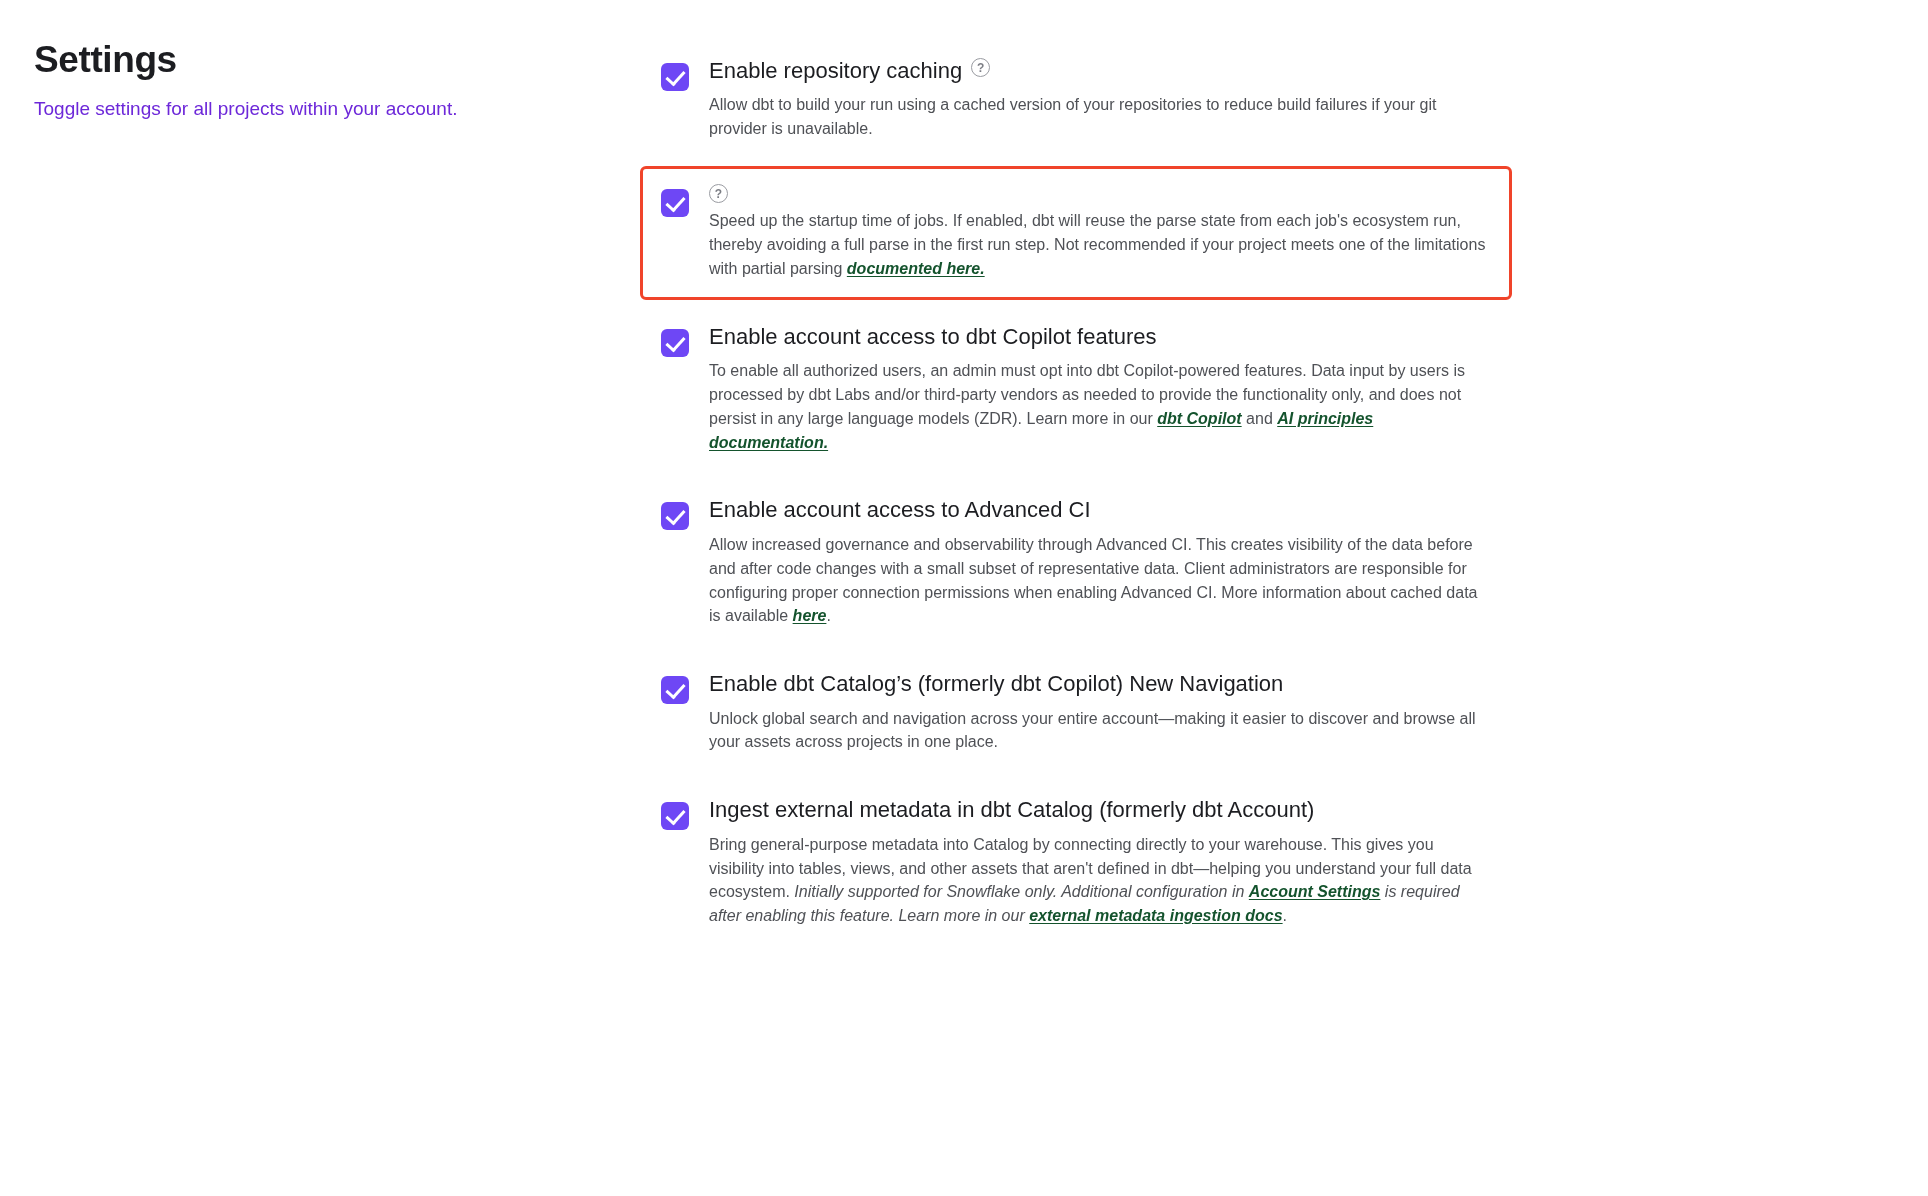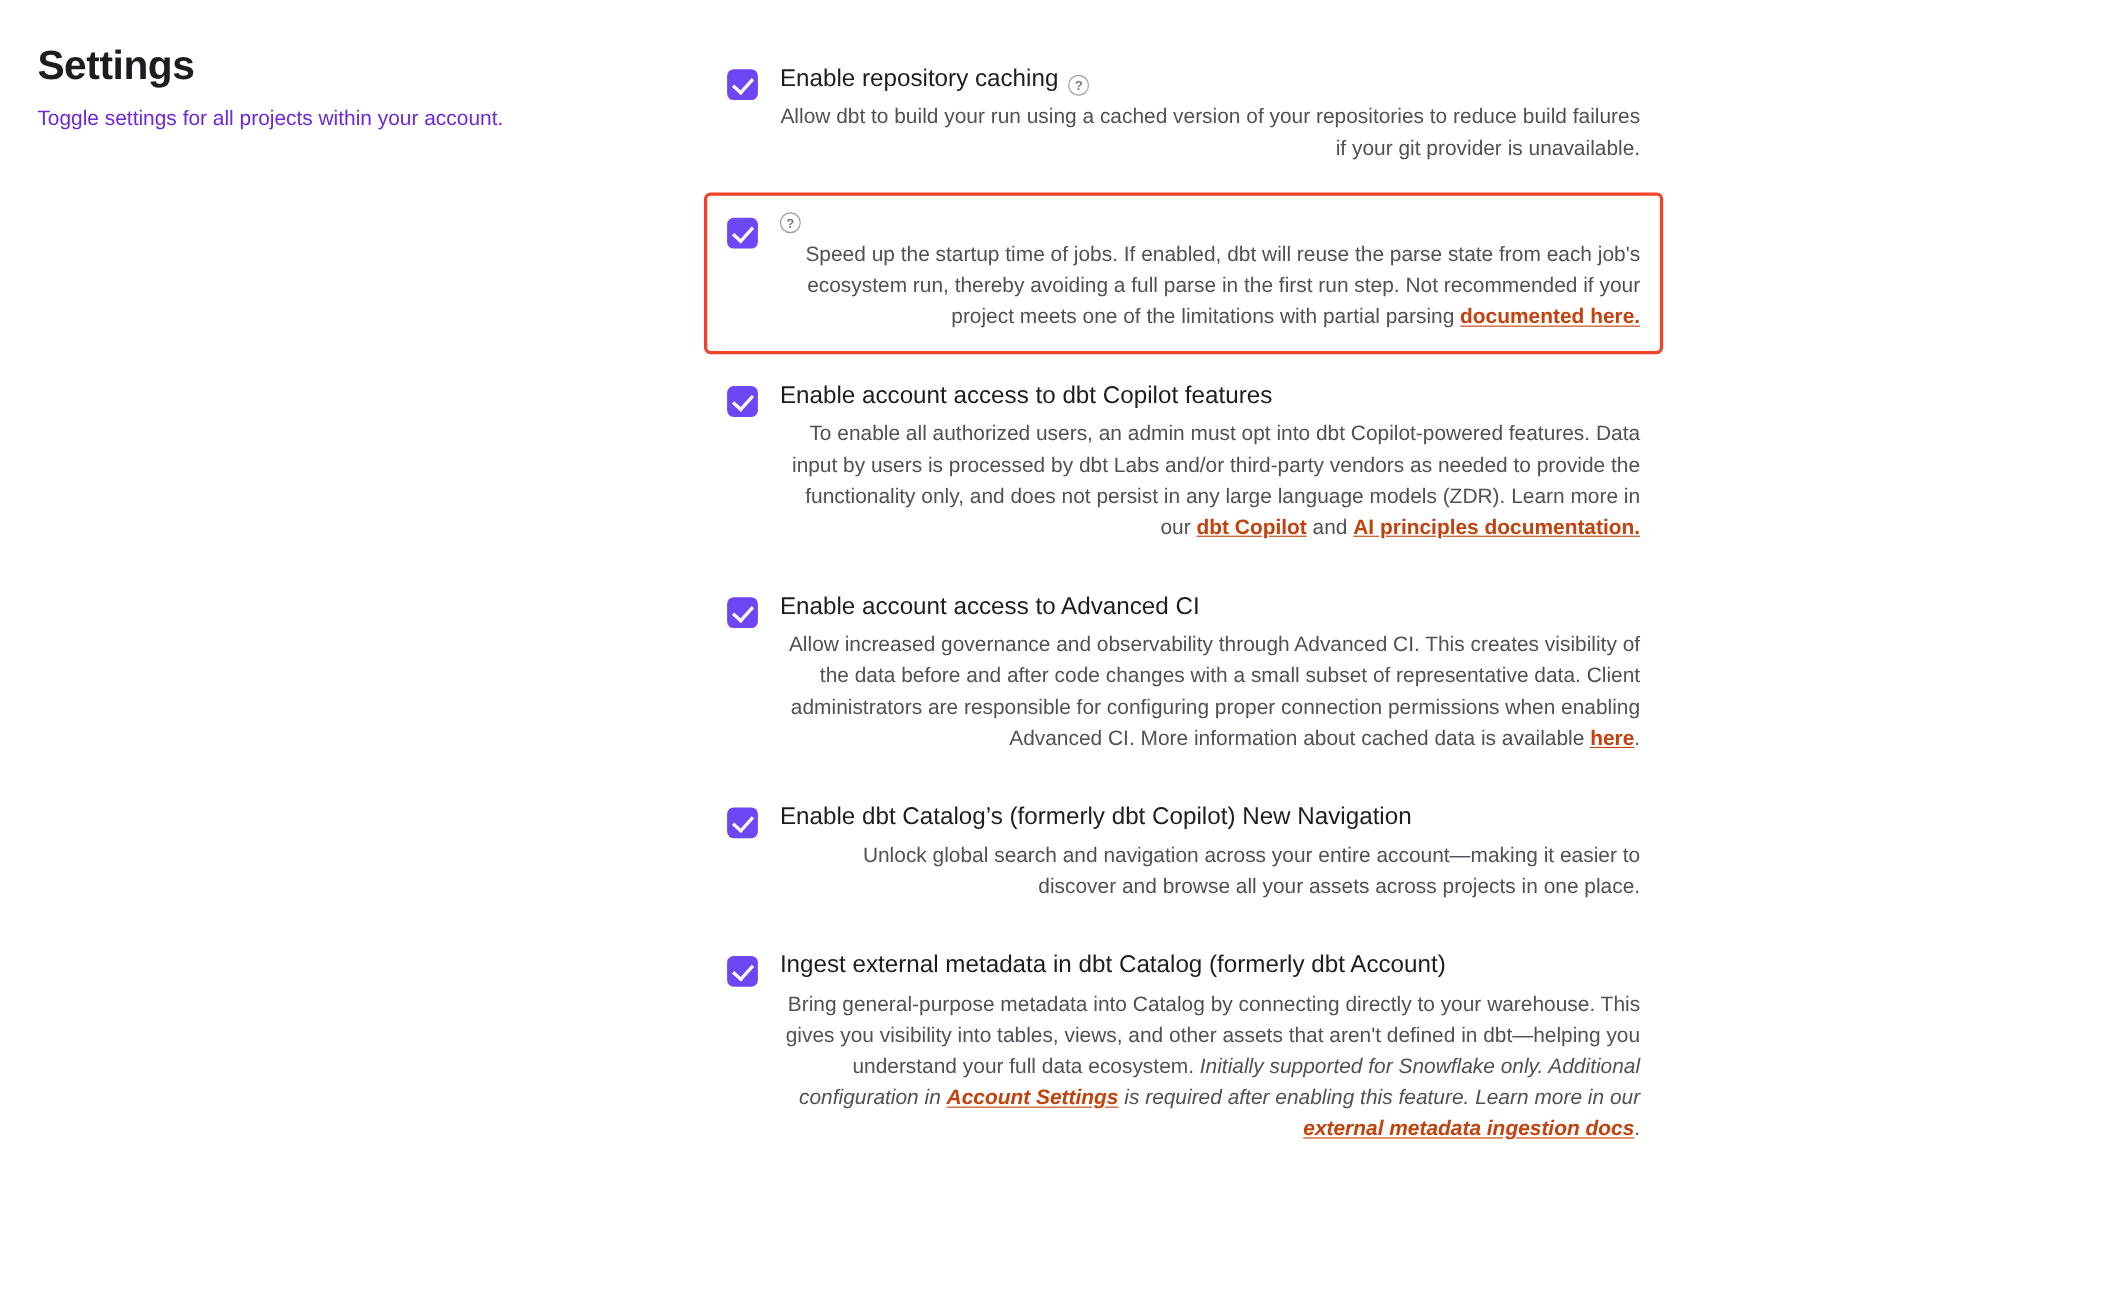--- a/index.html
+++ b/index.html
@@ -83,55 +83,55 @@
     flex: 1 1 auto;
     min-width: 0;
   }
   .setting-title {
     font-size: 22px;
     line-height: 1.34;
     font-weight: 400;
     color: #1c1d21;
     margin: 0 0 8px 0;
     display: flex;
-    align-items: flex-end;
+    align-items: flex-start;
     gap: 9px;
     flex-wrap: wrap;
   }
   .help-icon {
     display: inline-flex;
     align-items: center;
     justify-content: center;
     width: 19px;
     height: 19px;
     border-radius: 50%;
     border: 1.6px solid #9a9ca2;
     color: #7c7e85;
     font-size: 12px;
     line-height: 1;
     font-weight: 700;
     cursor: pointer;
     position: relative;
     top: 2px;
   }
   .setting-desc {
-    font-size: 19px;
+    font-size: 16px;
     line-height: 1.49;
     color: #4f5156;
     max-width: 1160px;
     margin: 0;
-    text-align: right;
   }
   .setting-desc a,
   .inline-link {
-    color: #c2410c;
+    color: #14532d;
     text-decoration: underline;
     text-underline-offset: 2px;
     font-weight: 600;
     cursor: pointer;
+    font-style: italic;
   }
   .italic { font-style: italic; }
 </style>
 </head>
 <body>
 
 <div class="page">
   <div class="layout">
 
     <div class="left-col">

